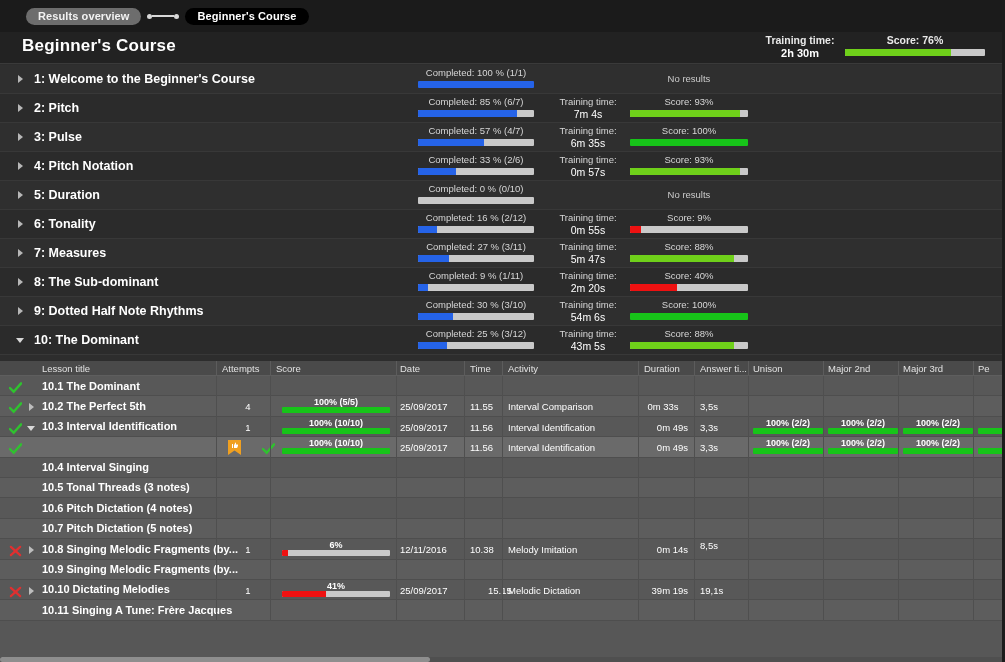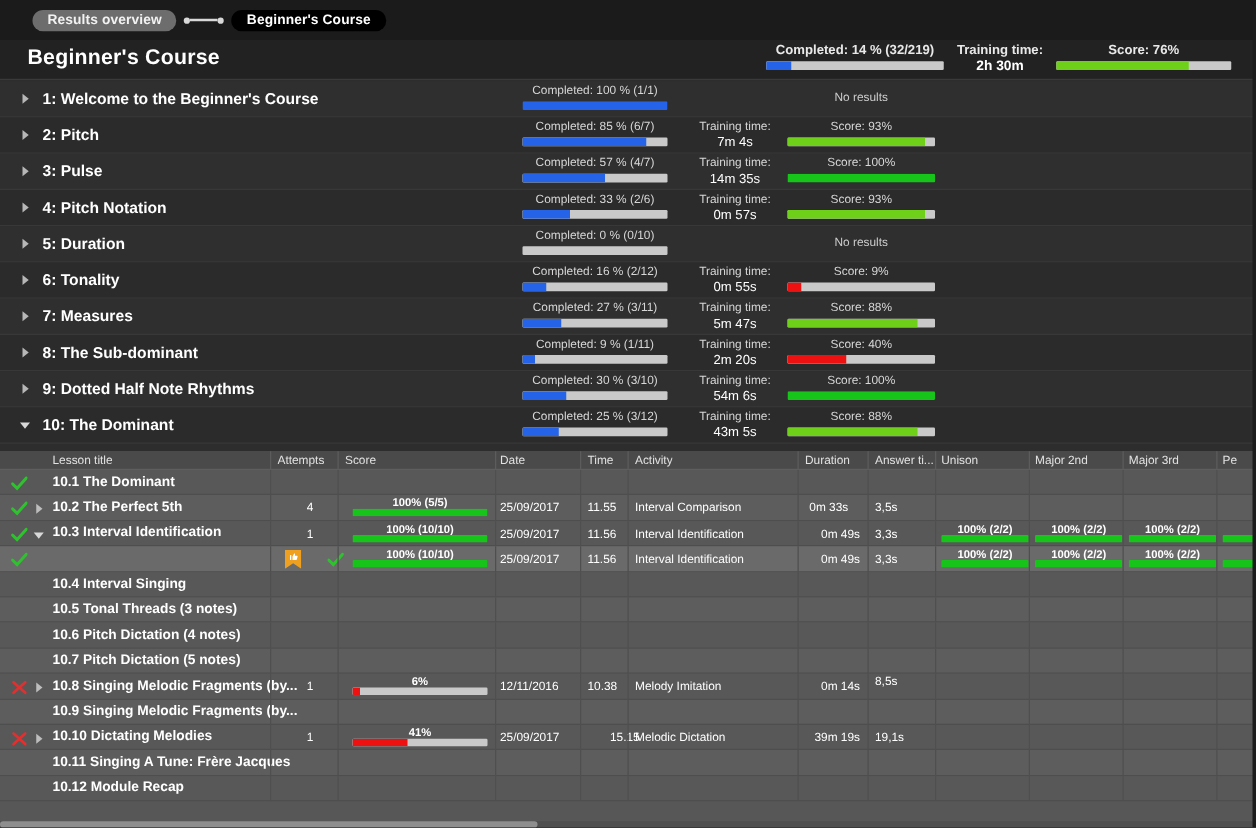--- a/index.html
+++ b/index.html
@@ -117,26 +117,20 @@
       <span class="dot"></span>
       <span class="line"></span>
       <span class="dot"></span>
     </div>
     <div class="crumb cur">Beginner's Course</div>
   </div>
 
   <div class="titlebar">
     <h1>Beginner's Course</h1>
 
-    <div class="sum" id="hdr-completed" style="left:613px; width:142px;">
-      <div class="lbl">Completed: 14 %  (32/219)</div>
-      <div class="bar">
-        <i id="hdr-completed-fill" style="width: 14%; background: rgb(37, 99, 232);"></i>
-      </div>
-    </div>
 
     <div class="sum" style="left:760px; width:80px;">
       <div class="lbl">Training time:</div>
       <div class="sub">2h 30m</div>
     </div>
 
     <div class="sum" style="left:845px; width:140px;">
       <div class="lbl">Score: 76%</div>
       <div class="bar">
         <i id="hdr-score-fill" style="width: 76%; background: rgb(111, 208, 26);"></i>
@@ -180,21 +174,21 @@
         <div class="tri"></div>
         <div class="mname">3: Pulse</div>
         <div class="mcell" style="left: 418px; width: 116px;">
           <div class="lbl">Completed: 57 %  (4/7)</div>
           <div class="bar">
             <i style="width: 57%; background: rgb(37, 99, 232);"></i>
           </div>
         </div>
         <div class="mcell" style="left: 545px; width: 86px;">
           <div class="lbl">Training time:</div>
-          <div class="sub">14m 35s</div>
+          <div class="sub">6m 35s</div>
         </div>
         <div class="mcell" style="left: 630px; width: 118px;">
           <div class="lbl">Score: 100%</div>
           <div class="bar">
             <i style="width: 100%; background: rgb(23, 196, 25);"></i>
           </div>
         </div>
       </div>
       <div class="modrow alt">
         <div class="tri"></div>
@@ -624,34 +618,20 @@
           <div class="vline" style="left: 396px;"></div>
           <div class="vline" style="left: 464px;"></div>
           <div class="vline" style="left: 502px;"></div>
           <div class="vline" style="left: 638px;"></div>
           <div class="vline" style="left: 694px;"></div>
           <div class="vline" style="left: 748px;"></div>
           <div class="vline" style="left: 823px;"></div>
           <div class="vline" style="left: 898px;"></div>
           <div class="vline" style="left: 973px;"></div>
         </div>
-        <div class="lrow">
-          <div class="ltitle">10.12 Module Recap</div>
-          <div class="vline" style="left: 216px;"></div>
-          <div class="vline" style="left: 270px;"></div>
-          <div class="vline" style="left: 396px;"></div>
-          <div class="vline" style="left: 464px;"></div>
-          <div class="vline" style="left: 502px;"></div>
-          <div class="vline" style="left: 638px;"></div>
-          <div class="vline" style="left: 694px;"></div>
-          <div class="vline" style="left: 748px;"></div>
-          <div class="vline" style="left: 823px;"></div>
-          <div class="vline" style="left: 898px;"></div>
-          <div class="vline" style="left: 973px;"></div>
-        </div>
       </div>
     <div class="hscroll">
         <i></i>
       </div>
   </div>
 
   <div class="edgefade"></div>
 </div>
 
 </body></html>

